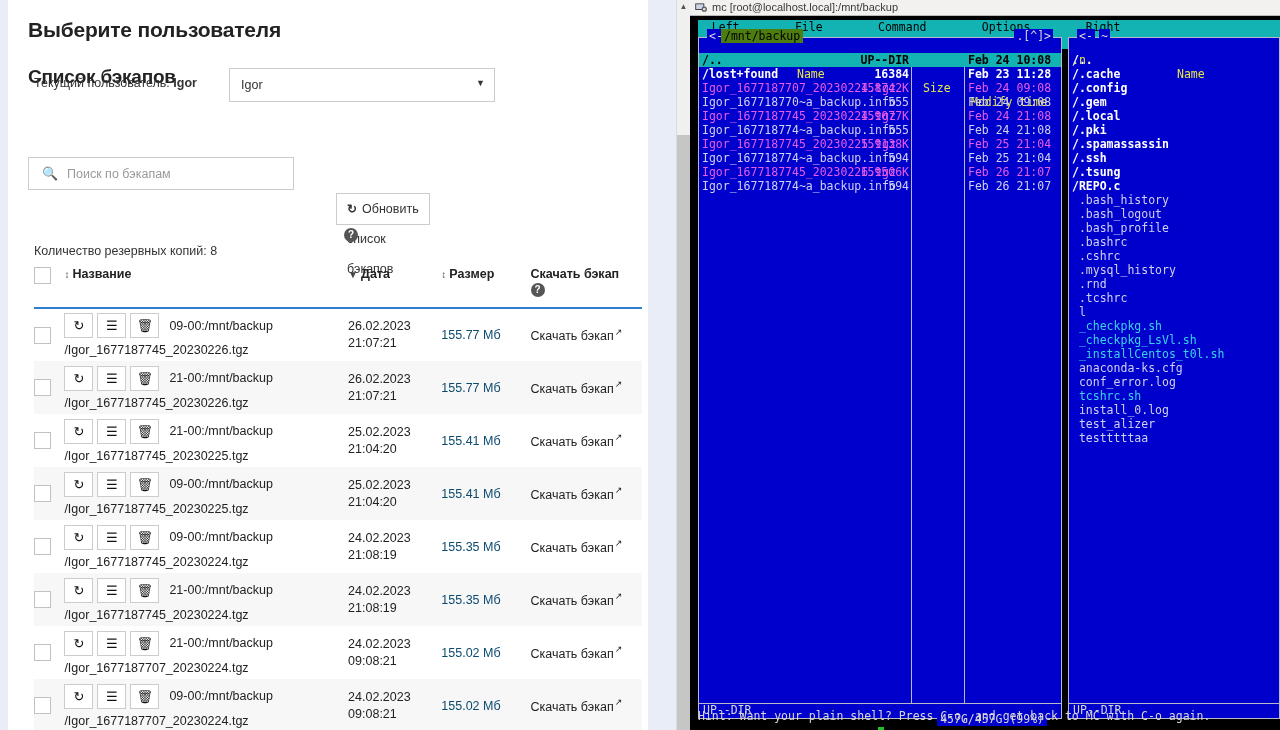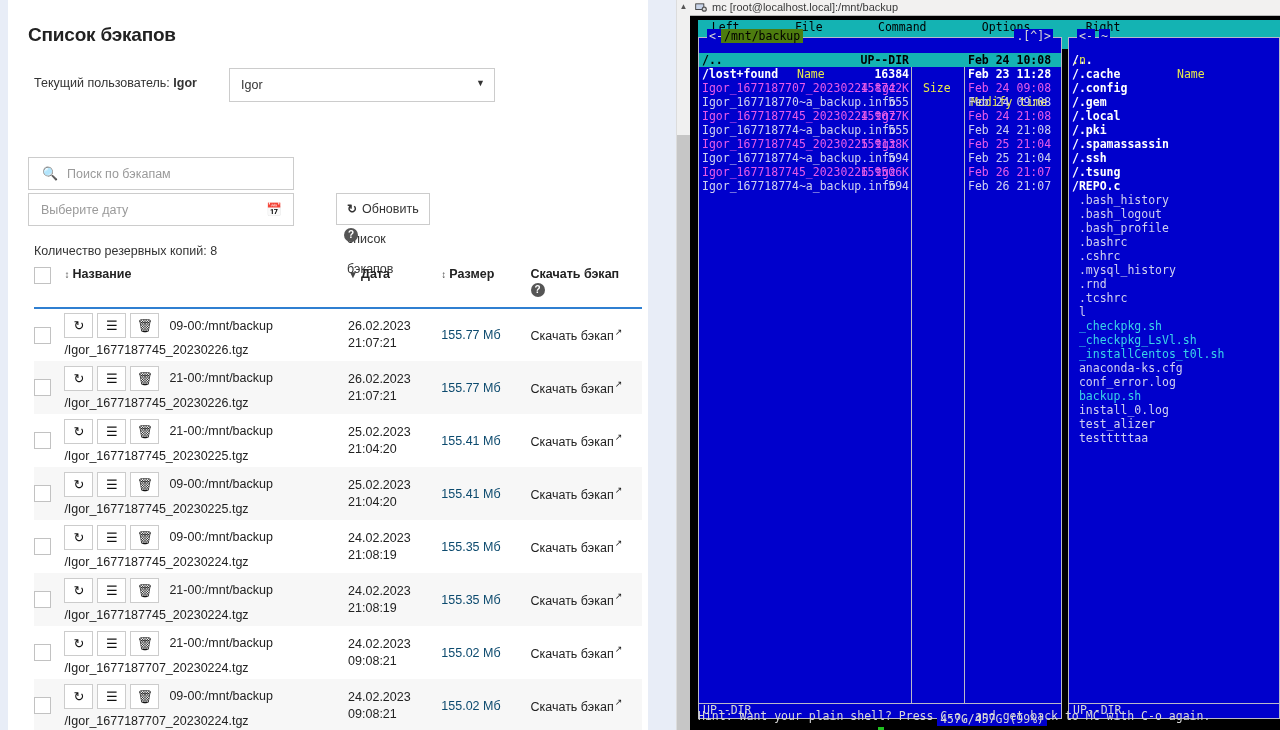--- a/index.html
+++ b/index.html
@@ -241,42 +241,39 @@
 </head>
 <body>
 
 <div id="root">
 
   <div id="webapp">
     <div id="leftstrip"></div>
 
     <div id="page">
 
+      <h1 class="page-title">Выберите пользователя</h1>
 
       <div class="userrow">
         <div class="lbl">
           <span>Текущий пользователь:</span>
           <b>Igor</b>
         </div>
         <div class="userselect">
           <span class="val">Igor</span>
           <span class="caret">▼</span>
         </div>
       </div>
 
       <h2 class="section-title">Список бэкапов</h2>
 
       <div class="filters">
         <div class="inp search">
           <span class="licon">🔍</span>
           <span class="ph">Поиск по бэкапам</span>
-        </div>
-        <div class="inp date">
-          <span class="ph">Выберите дату</span>
-          <span class="ricon">📅</span>
         </div>
         <div class="refreshrow">
           <span class="btn-refresh">
             <span class="ic">↻</span><span>Обновить список бэкапов</span>
           </span>
           <span class="help-ic">?</span>
         </div>
       </div>
 
       <div class="count">Количество резервных копий: 8</div>
@@ -476,21 +473,21 @@
             <div class="rowline" style="top: 211px;"><span class="f-name c-file"> .cshrc</span></div>
             <div class="rowline" style="top: 225px;"><span class="f-name c-file"> .mysql_history</span></div>
             <div class="rowline" style="top: 239px;"><span class="f-name c-file"> .rnd</span></div>
             <div class="rowline" style="top: 253px;"><span class="f-name c-file"> .tcshrc</span></div>
             <div class="rowline" style="top: 267px;"><span class="f-name c-file"> l</span></div>
             <div class="rowline" style="top: 281px;"><span class="f-name c-exec"> _checkpkg.sh</span></div>
             <div class="rowline" style="top: 295px;"><span class="f-name c-exec"> _checkpkg_LsVl.sh</span></div>
             <div class="rowline" style="top: 309px;"><span class="f-name c-exec"> _installCentos_t0l.sh</span></div>
             <div class="rowline" style="top: 323px;"><span class="f-name c-file"> anaconda-ks.cfg</span></div>
             <div class="rowline" style="top: 337px;"><span class="f-name c-file"> conf_error.log</span></div>
-            <div class="rowline" style="top: 351px;"><span class="f-name c-exec"> backup.sh</span></div>
+            <div class="rowline" style="top: 351px;"><span class="f-name c-exec"> tcshrc.sh</span></div>
             <div class="rowline" style="top: 365px;"><span class="f-name c-file"> install_0.log</span></div>
             <div class="rowline" style="top: 379px;"><span class="f-name c-file"> test_alizer</span></div>
             <div class="rowline" style="top: 393px;"><span class="f-name c-file"> testttttaa</span></div>
           </div>
 
         <div class="pl-status"></div>
         <div class="pl-mini">UP--DIR</div>
       </div>
 
       <div id="mc-hint">Hint: Want your plain shell? Press C-o, and get back to MC with C-o again.</div>

